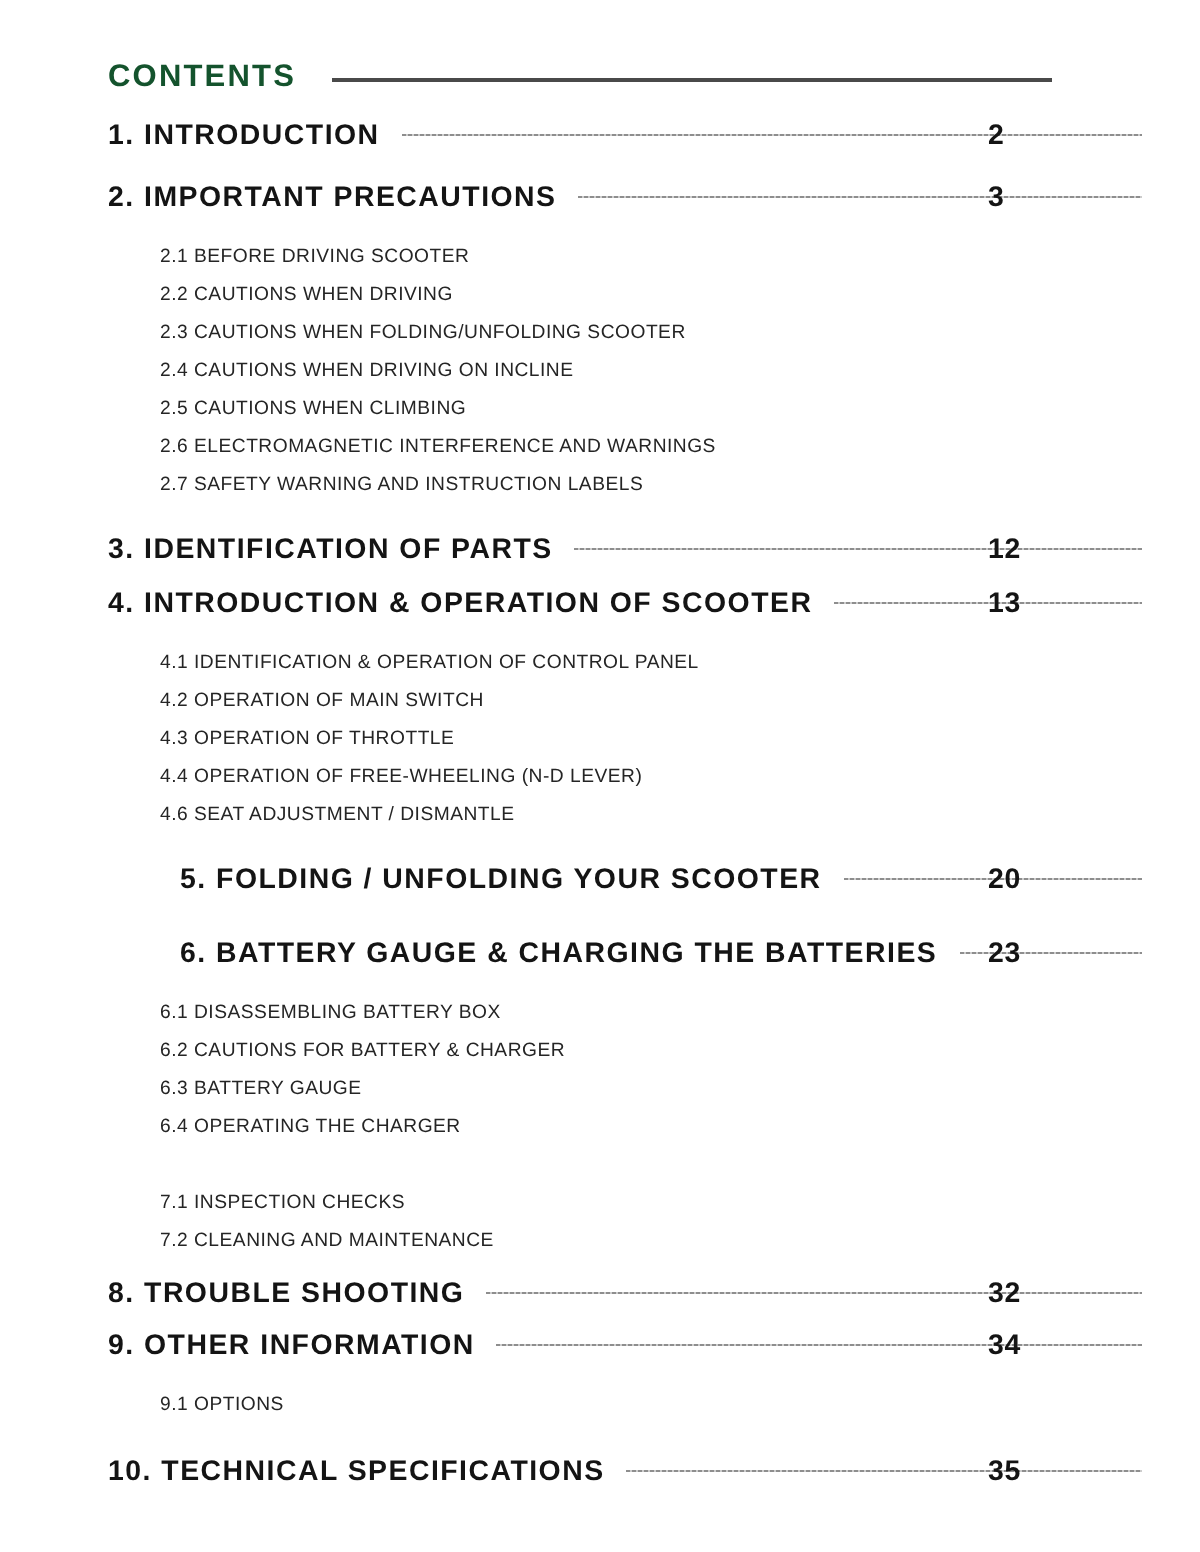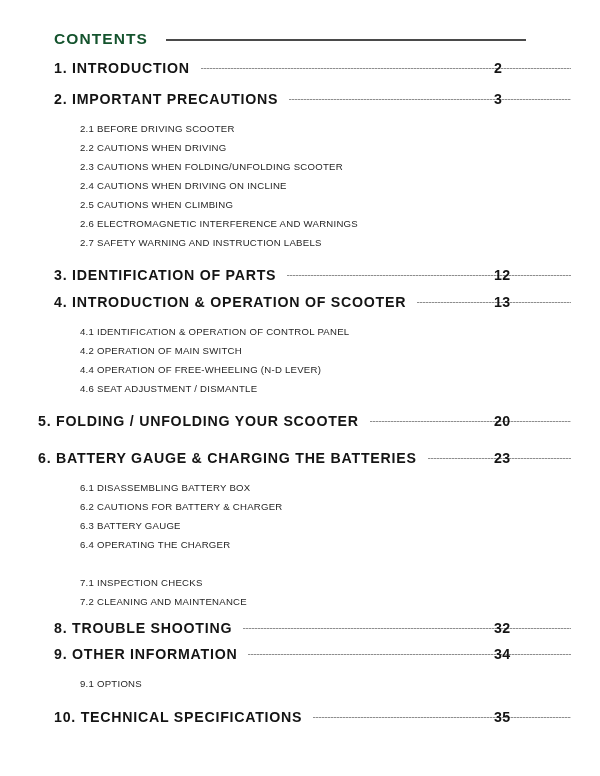--- a/index.html
+++ b/index.html
@@ -61,21 +61,21 @@
   .entry {
     position: relative;
     display: flex;
     align-items: baseline;
     padding-left: 54px;
     padding-right: 20px;
     height: 24px;
     justify-content: space-between;
   }
   .entry.shifted {
-    padding-left: 38px;
+    padding-left: 90px;
   }
   .entry-title {
     font-size: 14.2px;
     font-weight: bold;
     letter-spacing: 0.75px;
     color: #141414;
     white-space: nowrap;
   }
   .leader {
     flex: 1;
@@ -166,20 +166,23 @@
         <span class="leader"></span>
         <span class="pagenum">13</span>
       </div>
       <div class="subentry">
         <span class="subentry-title">4.1 IDENTIFICATION &amp; OPERATION OF CONTROL PANEL</span>
       </div>
       <div class="subentry">
         <span class="subentry-title">4.2 OPERATION OF MAIN SWITCH</span>
       </div>
       <div class="subentry">
+        <span class="subentry-title">4.3 OPERATION OF THROTTLE</span>
+      </div>
+      <div class="subentry">
         <span class="subentry-title">4.4 OPERATION OF FREE-WHEELING (N-D LEVER)</span>
       </div>
       <div class="subentry">
         <span class="subentry-title">4.6 SEAT ADJUSTMENT / DISMANTLE</span>
       </div>
       <div style="height: 19px;"></div>
       <div class="entry shifted">
         <span class="entry-title">5. FOLDING / UNFOLDING YOUR SCOOTER</span>
         <span class="leader"></span>
         <span class="pagenum">20</span>

